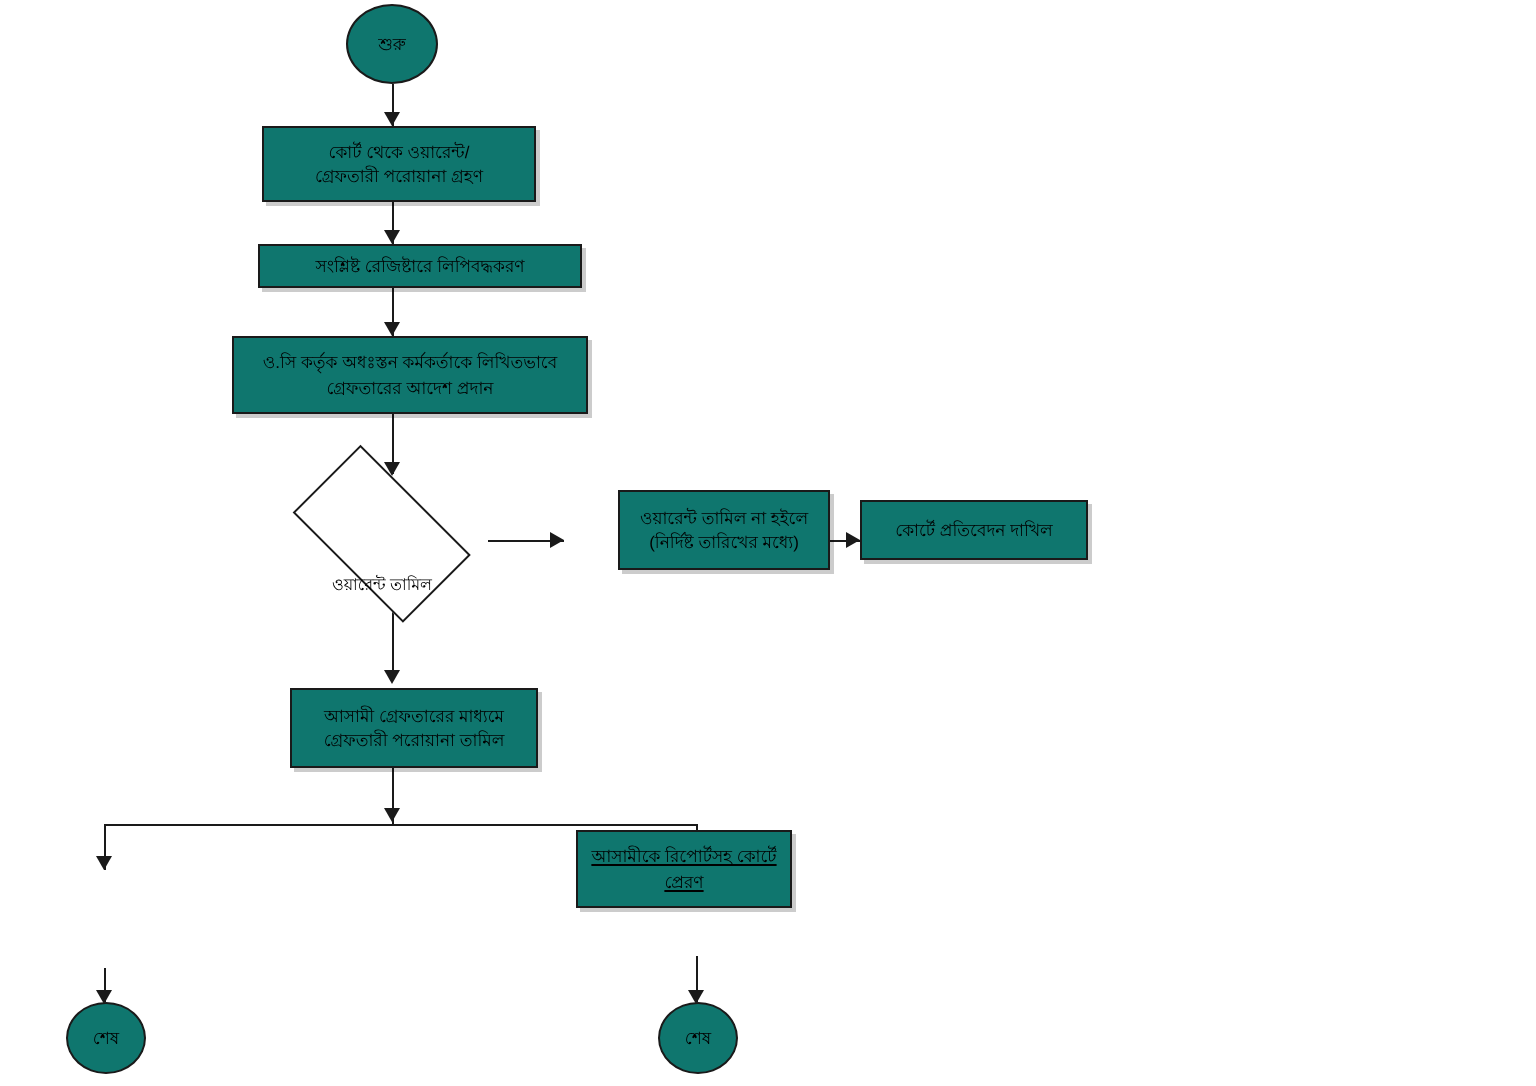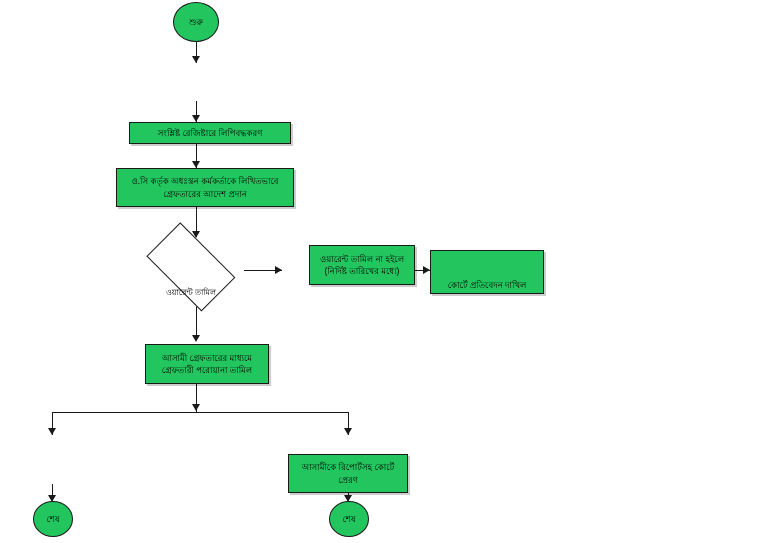--- a/index.html
+++ b/index.html
@@ -16,21 +16,21 @@
     position: relative;
     width: 768px;
     height: 543px;
     background: #ffffff;
     overflow: hidden;
   }
   
   .node {
     position: absolute;
     box-sizing: border-box;
-    background: #22c55e;
+    background: #0f766e;
     border: 1px solid #1a1a1a;
     display: flex;
     align-items: center;
     justify-content: center;
     text-align: center;
     line-height: 1.45;
     font-size: 8.5px;
     color: #000000;
     padding: 2px 3px;
     box-shadow: 2px 2px 0 rgba(0,0,0,0.20);
@@ -128,51 +128,55 @@
   <div class="ln v" style="left:52px; top:484px; height:17px;"></div>
   <div class="arrow-d" style="left:48px; top:495px;"></div>
 
   <div class="ln v" style="left:348px; top:478px; height:23px;"></div>
   <div class="arrow-d" style="left:344px; top:495px;"></div>
 
   <div class="node terminator" style="left:173px; top:2px; width:46px; height:40px;">
     <span class="txt">শুরু</span>
   </div>
 
+  <div class="node" style="left:131px; top:63px; width:137px; height:38px;">
+    <span class="txt">কোর্ট থেকে ওয়ারেন্ট/
+গ্রেফতারী পরোয়ানা গ্রহণ</span>
+  </div>
 
   <div class="node" style="left:129px; top:122px; width:162px; height:22px;">
     <span class="txt">সংশ্লিষ্ট রেজিষ্টারে লিপিবদ্ধকরণ</span>
   </div>
 
   <div class="node" style="left:116px; top:168px; width:178px; height:39px;">
     <span class="txt">ও.সি কর্তৃক অধঃস্তন কর্মকর্তাকে লিখিতভাবে
 গ্রেফতারের আদেশ প্রদান</span>
   </div>
 
   <div class="node decision" style="left:137px; top:234px; width:108px; height:65px;align-items:flex-end;">
     <span class="dia"></span>
     <span class="txt">ওয়ারেন্ট তামিল</span>
   </div>
 
   <div class="node" style="left:282px; top:245px; width:106px; height:40px;margin-left:27px;">
     <span class="txt">ওয়ারেন্ট তামিল না হইলে
 (নির্দিষ্ট তারিখের মধ্যে)</span>
   </div>
 
-  <div class="node" style="left:430px; top:250px; width:114px; height:44px;align-items:flex-end;">
+  <div class="node" style="left:430px; top:250px; width:114px; height:30px;">
     <span class="txt">কোর্টে প্রতিবেদন দাখিল</span>
   </div>
 
   <div class="node" style="left:145px; top:344px; width:124px; height:40px;">
     <span class="txt">আসামী গ্রেফতারের মাধ্যমে
 গ্রেফতারী পরোয়ানা তামিল</span>
   </div>
 
 
-  <div class="node" style="left:288px; top:454px; width:120px; height:39px;">
+  <div class="node" style="left:288px; top:415px; width:108px; height:39px;text-decoration:underline;">
     <span class="txt">আসামীকে রিপোর্টসহ কোর্টে
 প্রেরণ</span>
   </div>
 
   <div class="node terminator" style="left:33px; top:501px; width:40px; height:36px;">
     <span class="txt">শেষ</span>
   </div>
 
   <div class="node terminator" style="left:329px; top:501px; width:40px; height:36px;">
     <span class="txt">শেষ</span>

